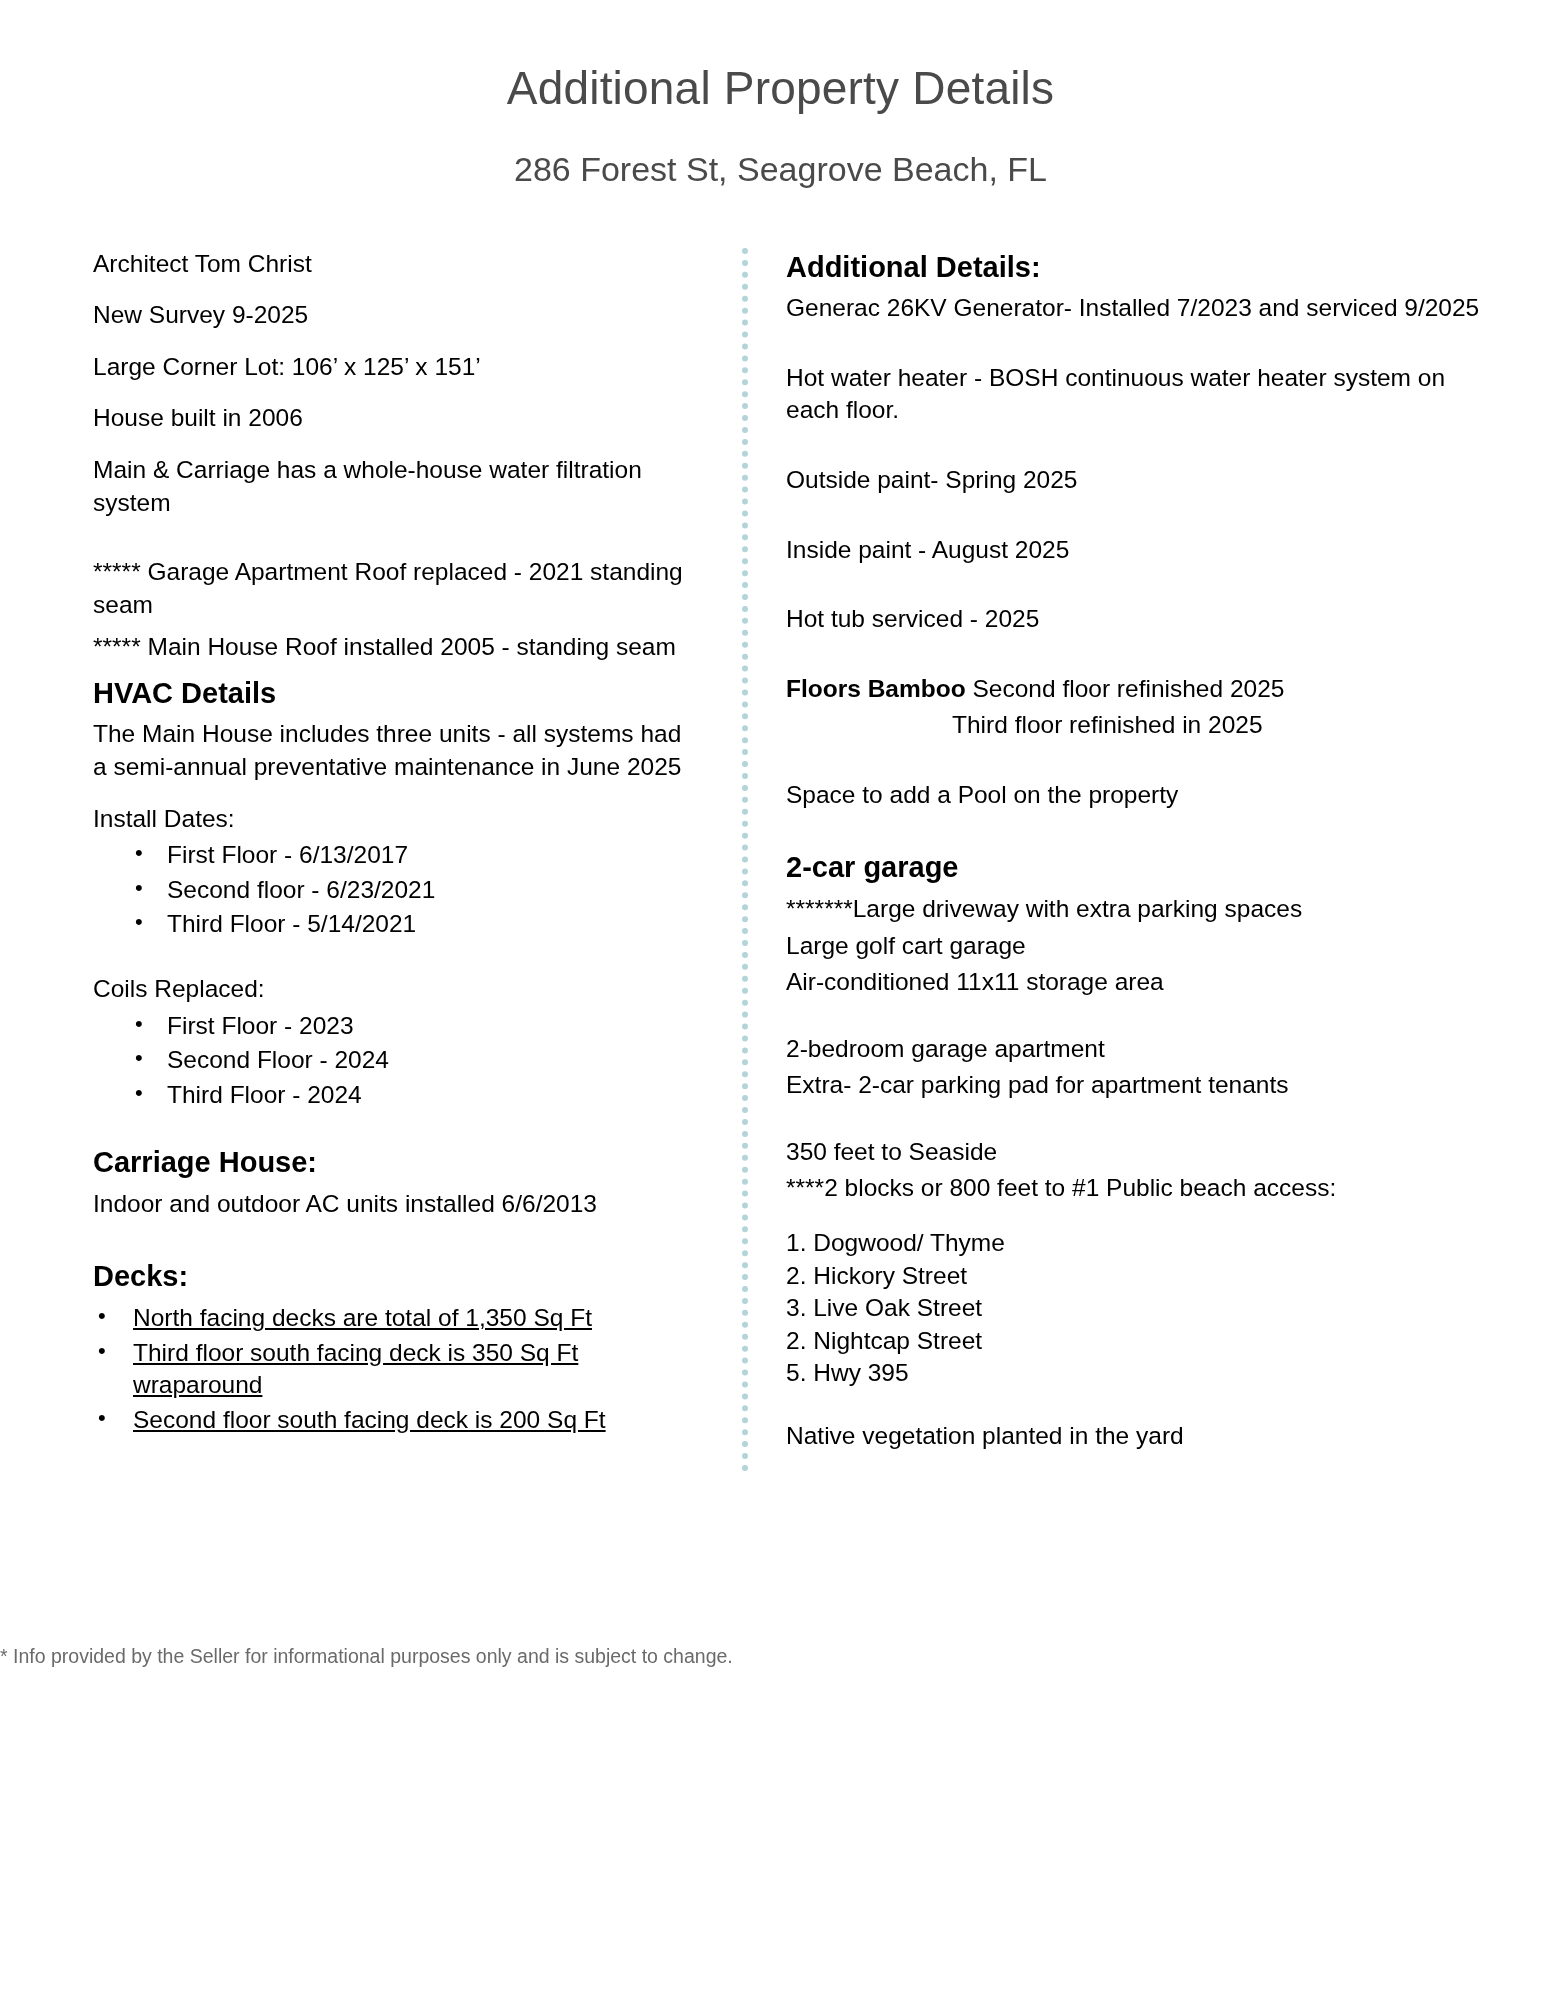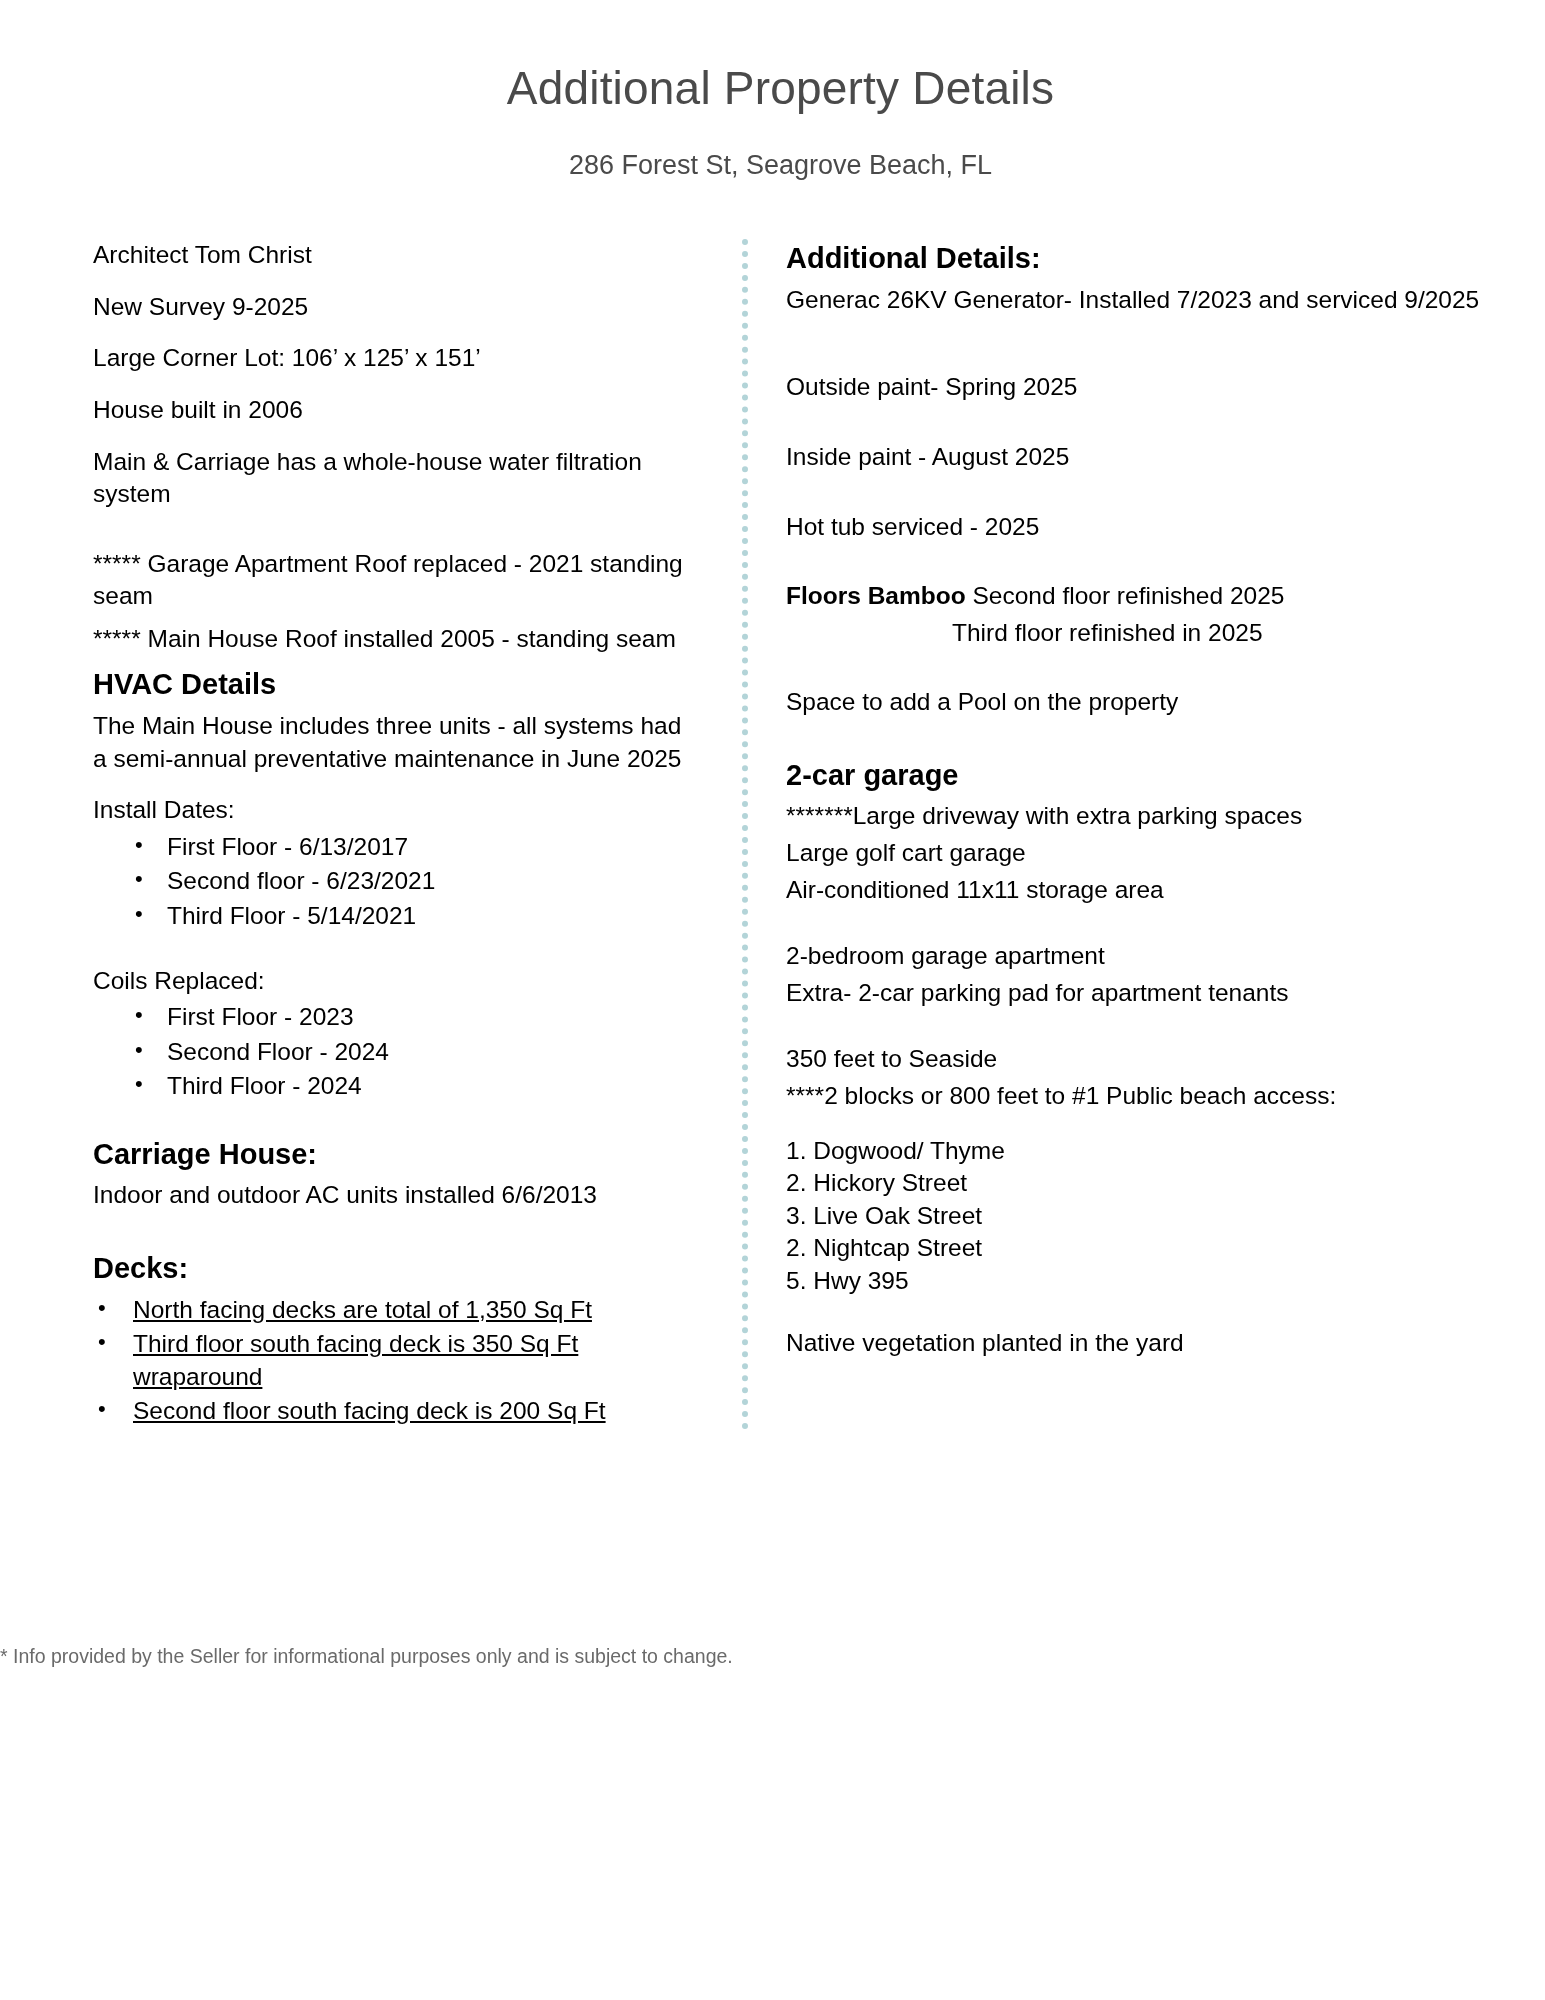--- a/index.html
+++ b/index.html
@@ -24,21 +24,21 @@
   }
   .doc-title {
     font-size: 46px;
     font-weight: 400;
     color: #4a4a4a;
     letter-spacing: 0.2px;
     line-height: 1.15;
     margin: 0;
   }
   .doc-subtitle {
-    font-size: 27px;
+    font-size: 34px;
     font-weight: 400;
     color: #4a4a4a;
     margin: 0;
     padding-top: 34px;
     line-height: 1.2;
   }
 
   
   .columns {
     position: relative;
@@ -208,20 +208,21 @@
   <div class="divider">
     <div class="divider-line"></div>
   </div>
 
   <div class="col-right">
 
     <div class="bold-head">Additional Details:</div>
     <p class="para">Generac 26KV Generator- Installed 7/2023 and serviced 9/2025</p>
 
     <div class="spacer-sm"></div>
+    <p class="para">Hot water heater - BOSH continuous water heater system on each floor.</p>
 
     <div class="spacer-sm"></div>
     <p class="para">Outside paint- Spring 2025</p>
 
     <div class="spacer-sm"></div>
     <p class="para">Inside paint  - August 2025</p>
 
     <div class="spacer-sm"></div>
     <p class="para">Hot tub serviced - 2025</p>
 

